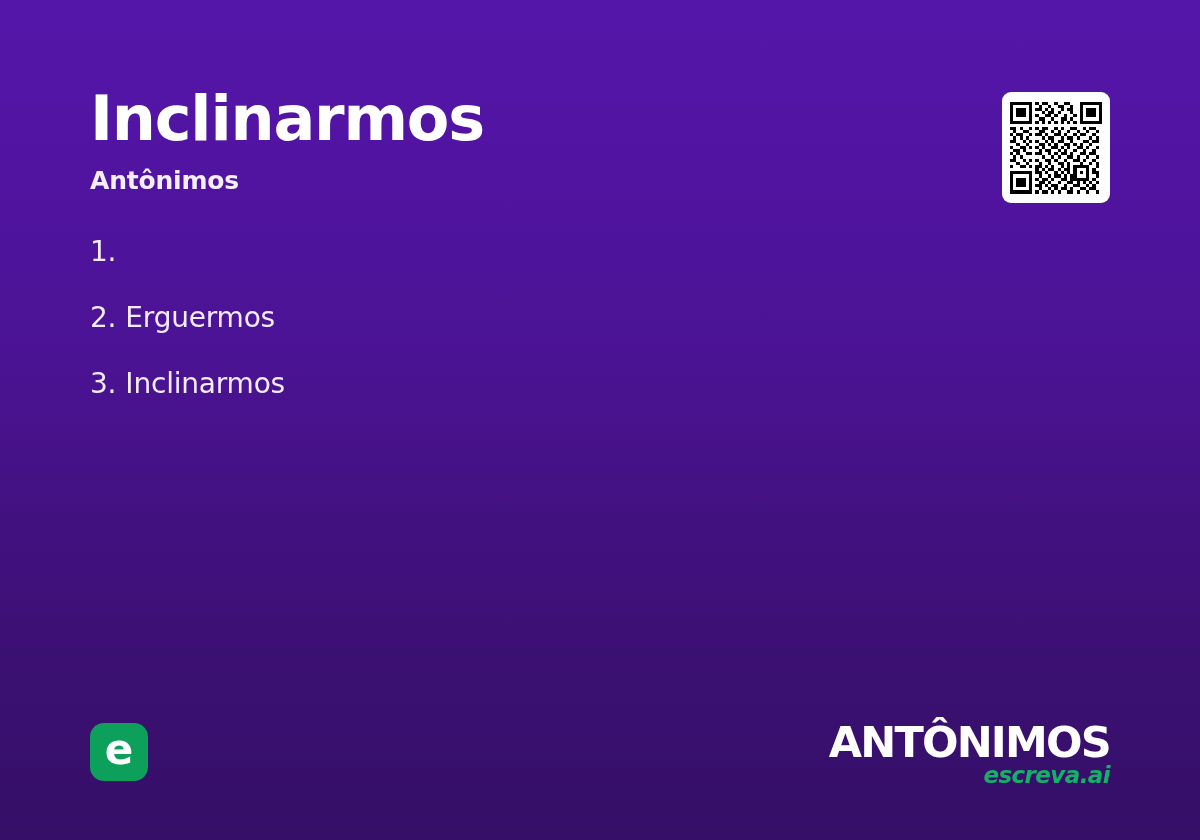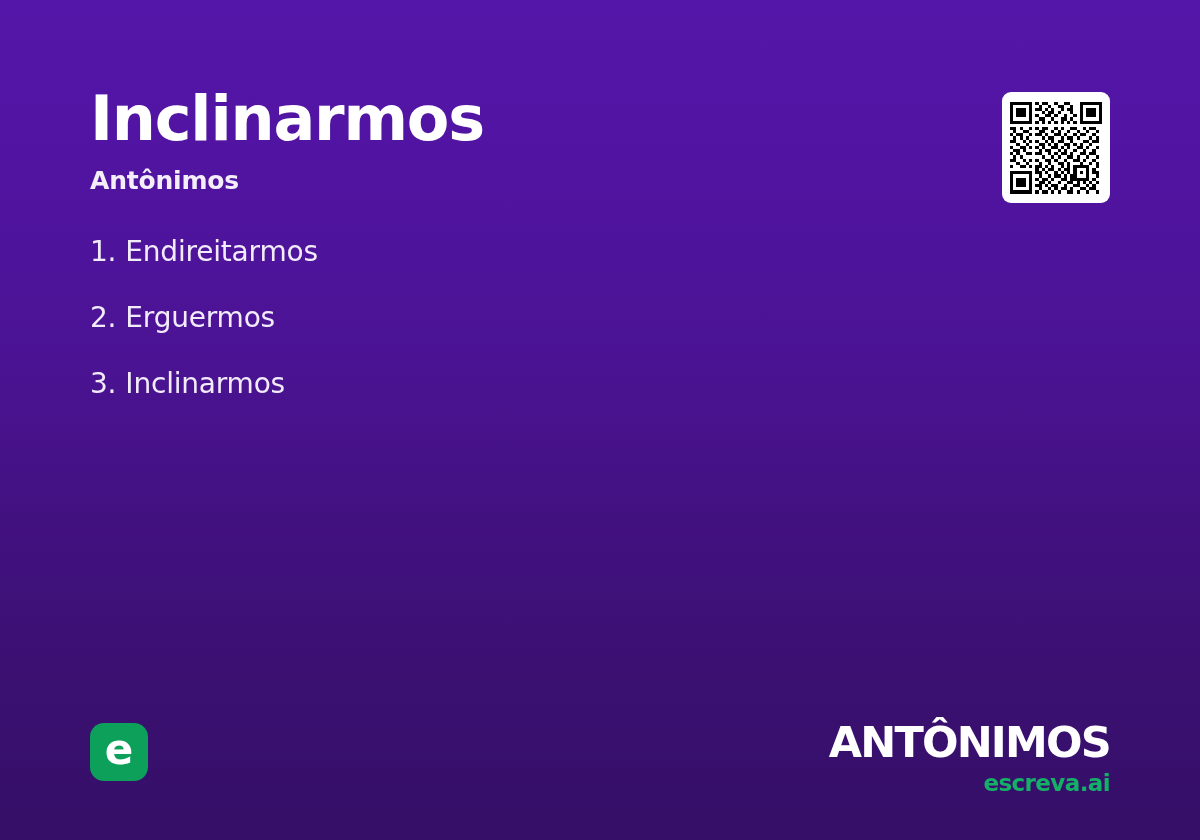--- a/index.html
+++ b/index.html
@@ -136,44 +136,44 @@
     font-family:"DejaVu Sans", sans-serif;
     font-size:43px;
     font-weight:700;
     line-height:0.95;
     color:#ffffff;
     letter-spacing:-1.8px;
     white-space:nowrap;
   }
 
   .wordmark-sub {
-    margin-top:9px;
+    margin-top:1px;
     font-family:"DejaVu Sans", sans-serif;
     font-size:23px;
     font-weight:700;
     line-height:1;
     color:#15B067;
     letter-spacing:-0.6px;
     white-space:nowrap;
+    font-style:italic;
   }
 </style>
 </head>
 <body>
 
 <div class="card">
 
   <div class="header">
     <div class="title">Inclinarmos</div>
     <div class="subtitle">Antônimos</div>
   </div>
 
   <ul class="word-list">
     <li class="word-item">
       <span class="word-index">1.</span>
-      <span class="word-text">Endireitarmos</span>
     </li>
     <li class="word-item">
       <span class="word-index">2.</span>
       <span class="word-text">Erguermos</span>
     </li>
     <li class="word-item">
       <span class="word-index">3.</span>
       <span class="word-text">Inclinarmos</span>
     </li>
   </ul>

